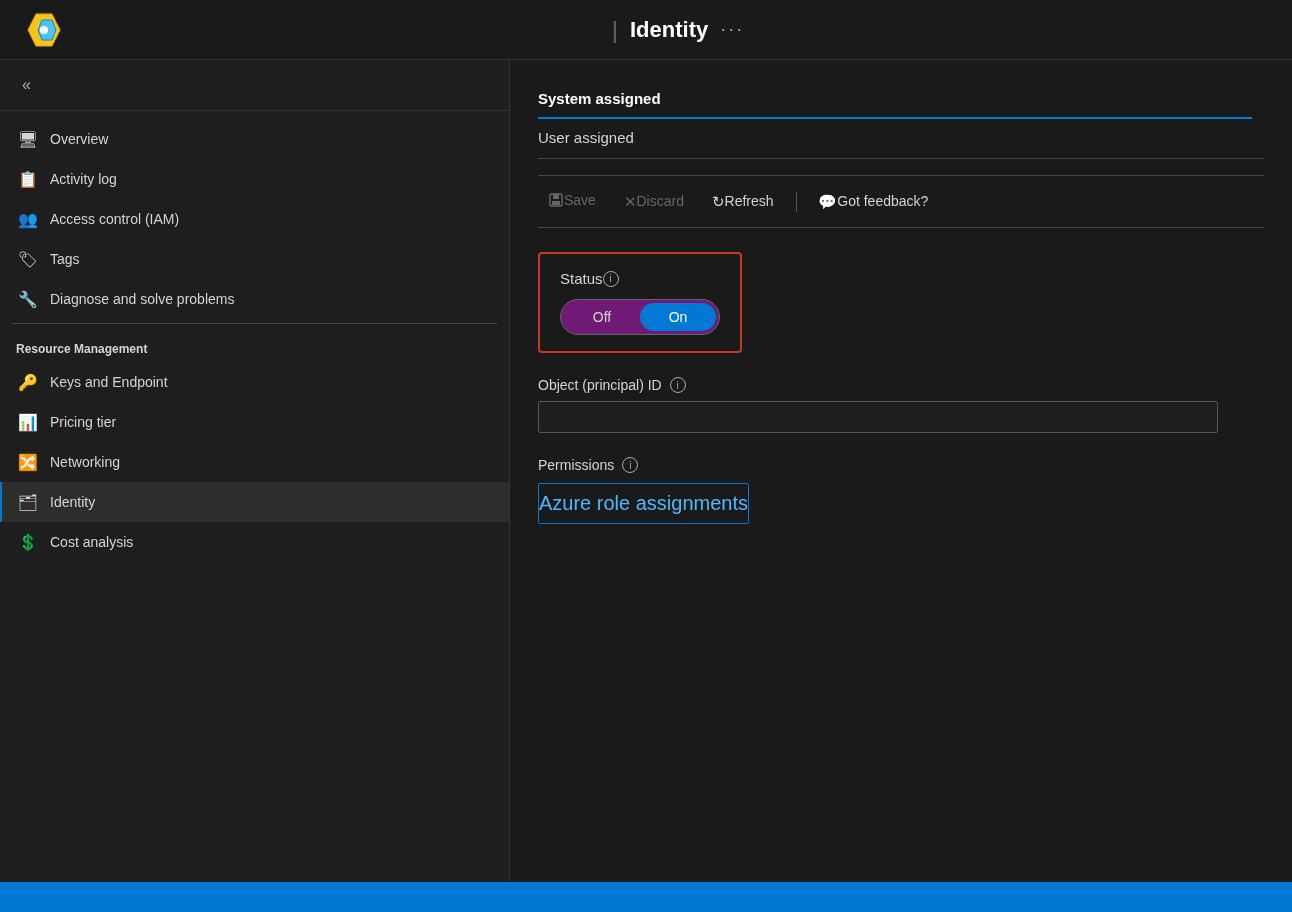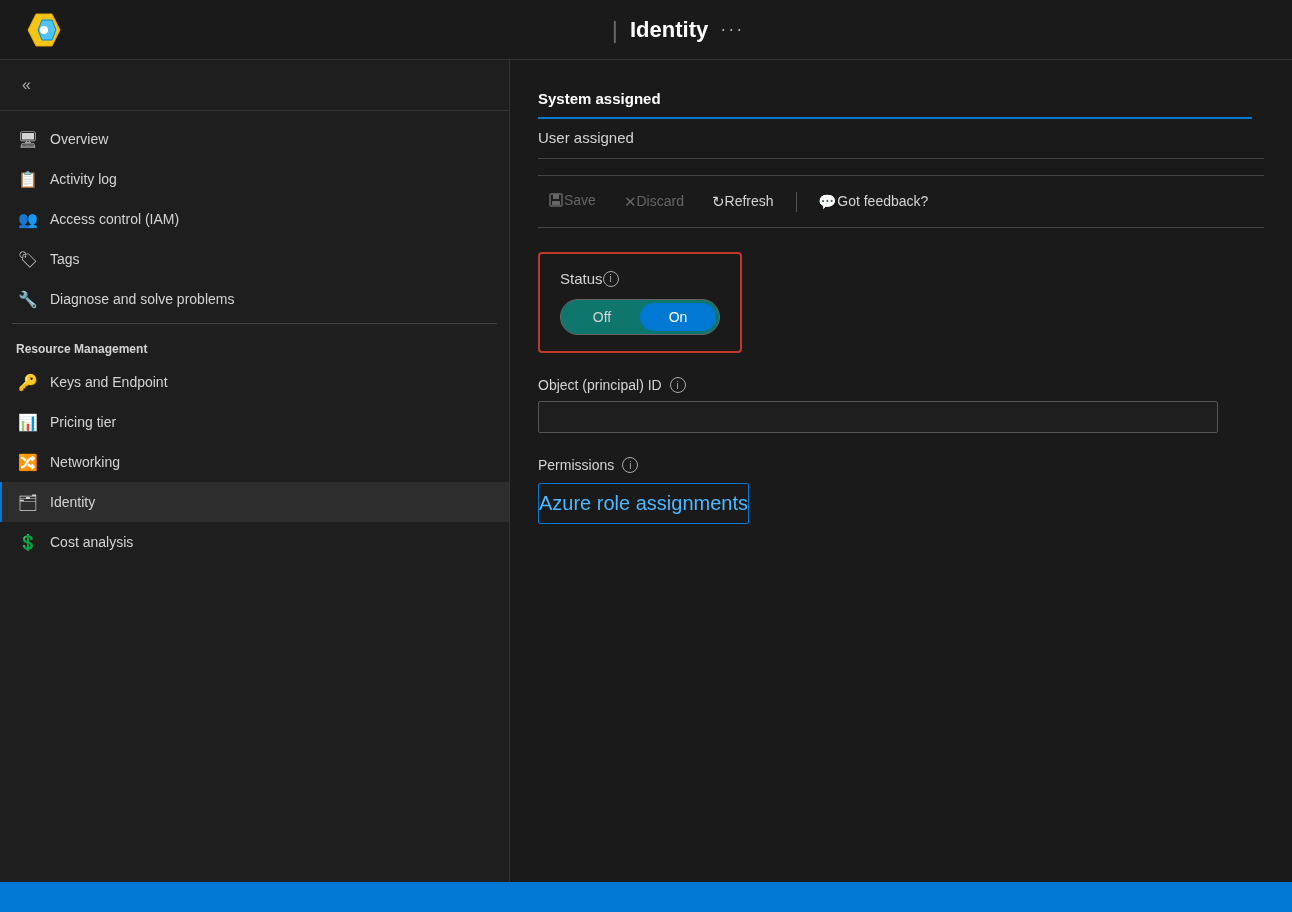--- a/index.html
+++ b/index.html
@@ -254,21 +254,21 @@
       font-size: 10px;
       color: #aaa;
       cursor: pointer;
       flex-shrink: 0;
     }
 
     
     .toggle-container {
       display: flex;
       align-items: center;
-      background: #0f766e;
+      background: #701a75;
       border: 1px solid #666;
       border-radius: 20px;
       padding: 3px;
       width: 160px;
       position: relative;
     }
     .toggle-option {
       flex: 1;
       text-align: center;
       padding: 6px 12px;

